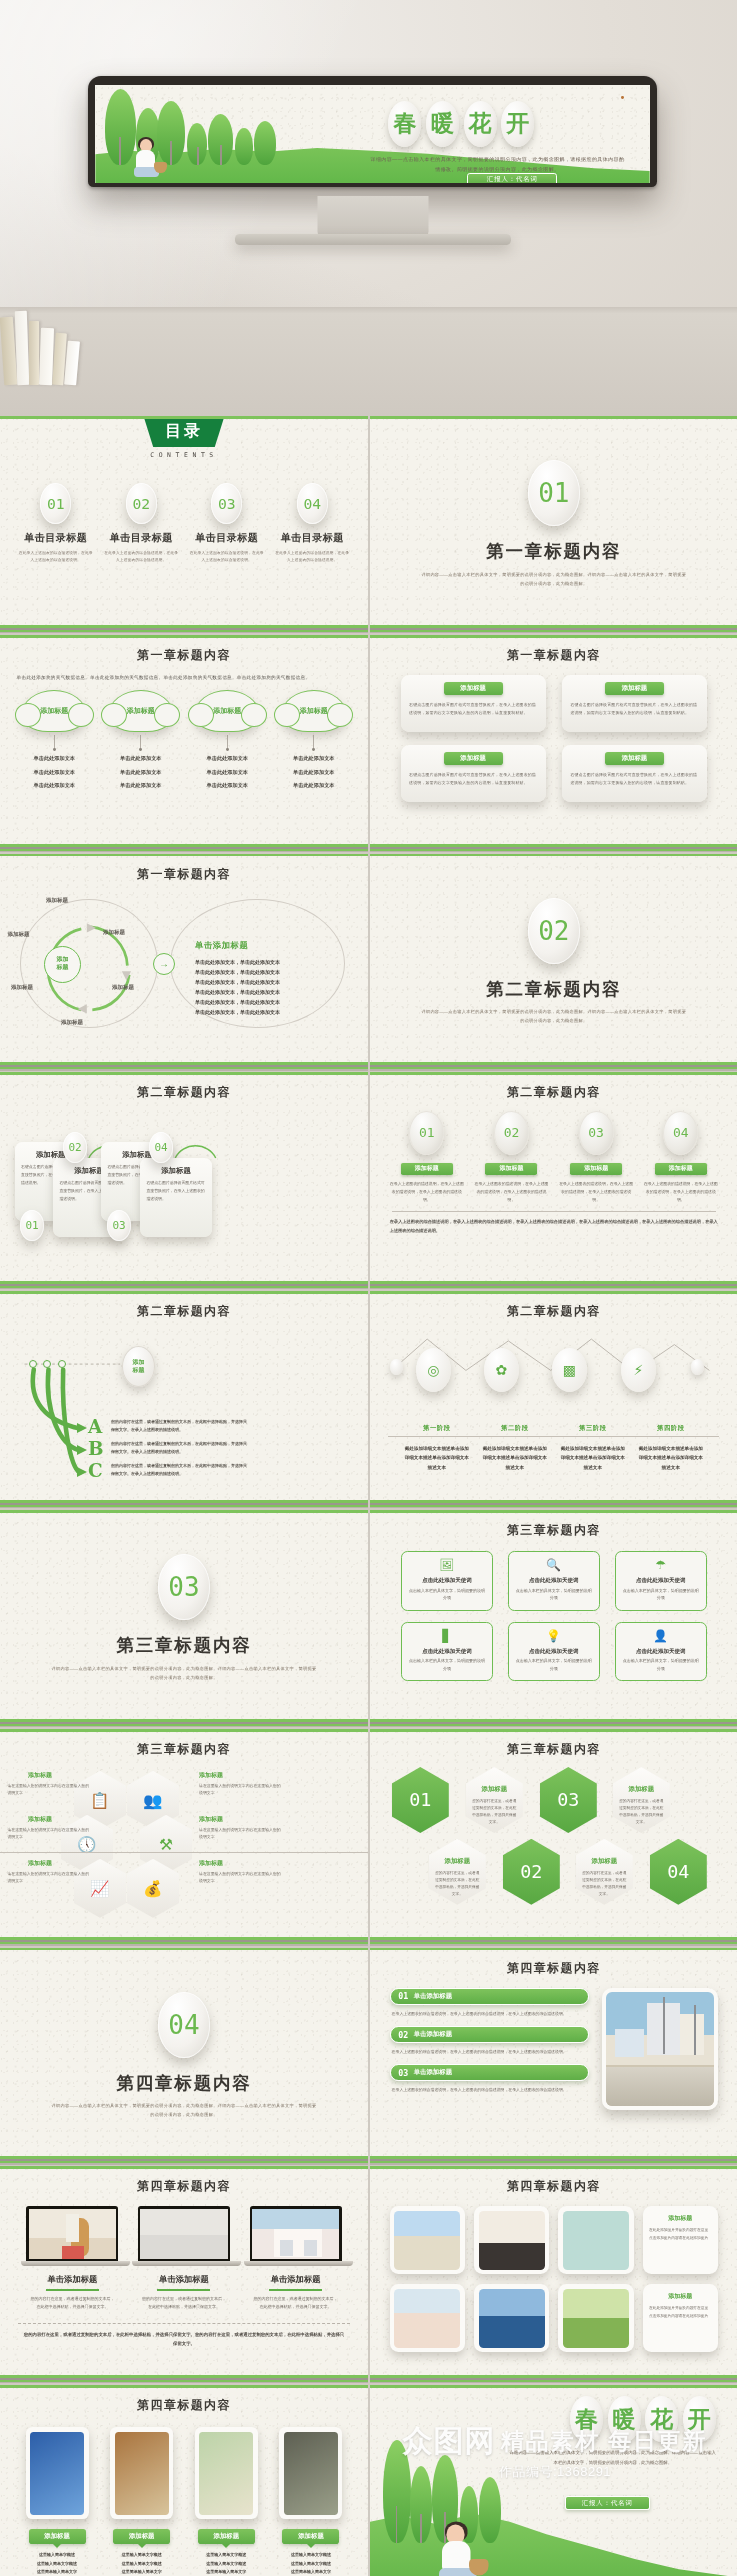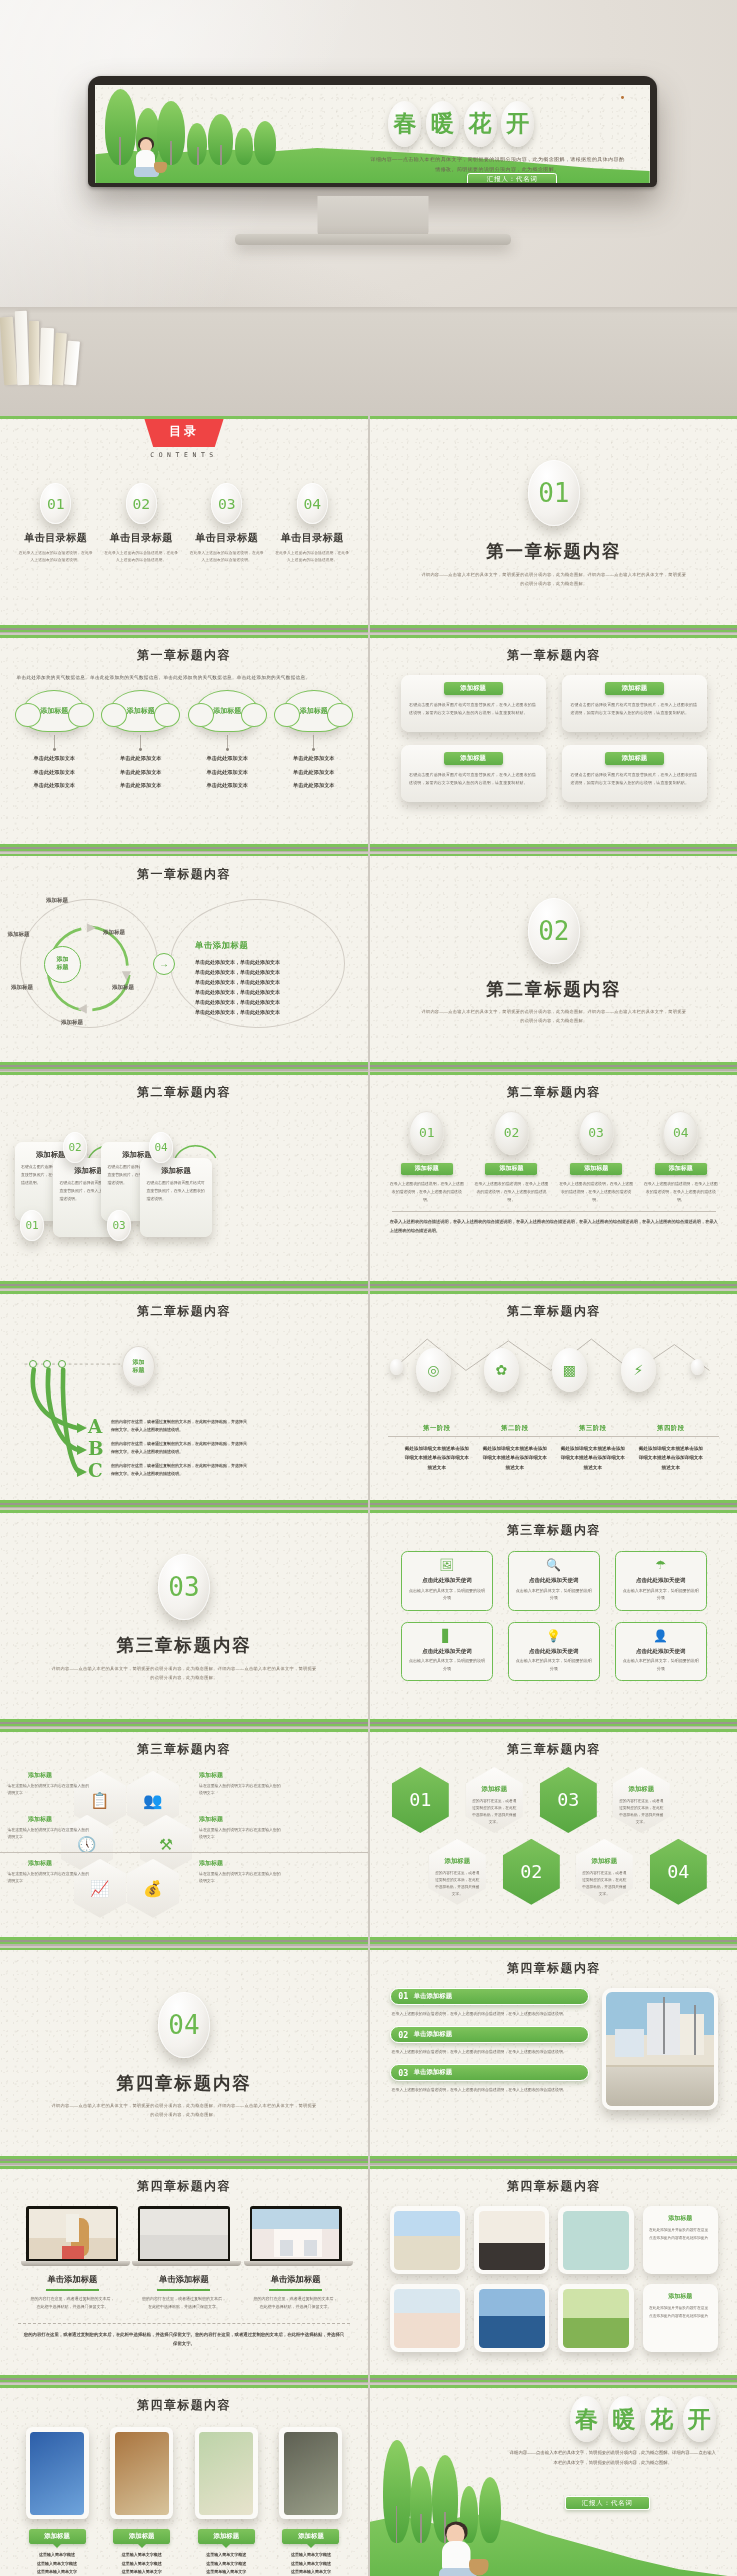--- a/index.html
+++ b/index.html
@@ -158,24 +158,24 @@
   .oval-sm{ width:31px;height:41px;font-size:14.7px; }
   .oval-xs{ width:24px;height:31px;font-size:11px; }
 
   .sec-center{ display:flex;flex-direction:column;align-items:center;justify-content:center;height:100%; }
   .sec-title{ font-size:17.5px;font-weight:bold;color:#3a3732;letter-spacing:1.8px;margin-top:13px; }
   .sec-sub{ margin-top:7.4px;text-align:center;font-size:4.2px;color:#7a6e60;line-height:2.1;width:267px;letter-spacing:0.3px; }
 
   
   .contents-tab{
     width:81px;height:31px;margin:0 auto;
-    background:#ef4444;
+    background:#15803d;
     clip-path:polygon(0 0,100% 0,88% 100%,12% 100%);
     display:flex;align-items:center;justify-content:center;
-    color:#fff;font-size:12px;font-weight:bold;letter-spacing:2.8px;
+    color:#fff;font-size:16px;font-weight:bold;letter-spacing:2.8px;
   }
   .contents-en{ text-align:center;color:#4f4b45;font-size:6.4px;letter-spacing:4.6px;margin-top:3.7px;font-family:"DejaVu Sans Mono",monospace; }
   .cont-row{ display:flex;justify-content:space-around;margin-top:24px;padding:0 13px; }
   .cont-col{ width:77px;text-align:center;display:flex;flex-direction:column;align-items:center; }
   .cont-h{ font-size:10px;font-weight:bold;color:#3d3a35;margin-top:7.4px;letter-spacing:0.5px; }
   .cont-p{ font-size:3.7px;color:#7d7268;line-height:1.9;margin-top:4.6px;letter-spacing:0.2px; }
 
   
   .body-p{ font-size:4.6px;color:#55504a;line-height:2.1;padding:0 16.6px;margin-top:9.2px;letter-spacing:0.3px; }
   .cloud-row{ display:flex;justify-content:space-around;margin-top:7.4px;padding:0 11px; }
@@ -1143,15 +1143,22 @@
           <div class="ti">开</div>
         </div>
         <div class="ty-desc">详细内容——点击输入本栏的具体文字，简明扼要的说明分项内容，此为概念图解。详细内容——点击输入本栏的具体文字，简明扼要的说明分项内容，此为概念图解。</div>
         <div class="ty-btn">汇报人：代名词</div>
       </div>
 
     </div>
 
   </div>
 
+  <div class="wm">
+    <div class="wm-row">
+      <span class="wm-logo">众图网</span>
+      <span class="wm-txt">精品素材 每日更新</span>
+    </div>
+    <div class="wm-id">作品编号:1368291</div>
+  </div>
 
 </div>
 
 
 </body></html>

